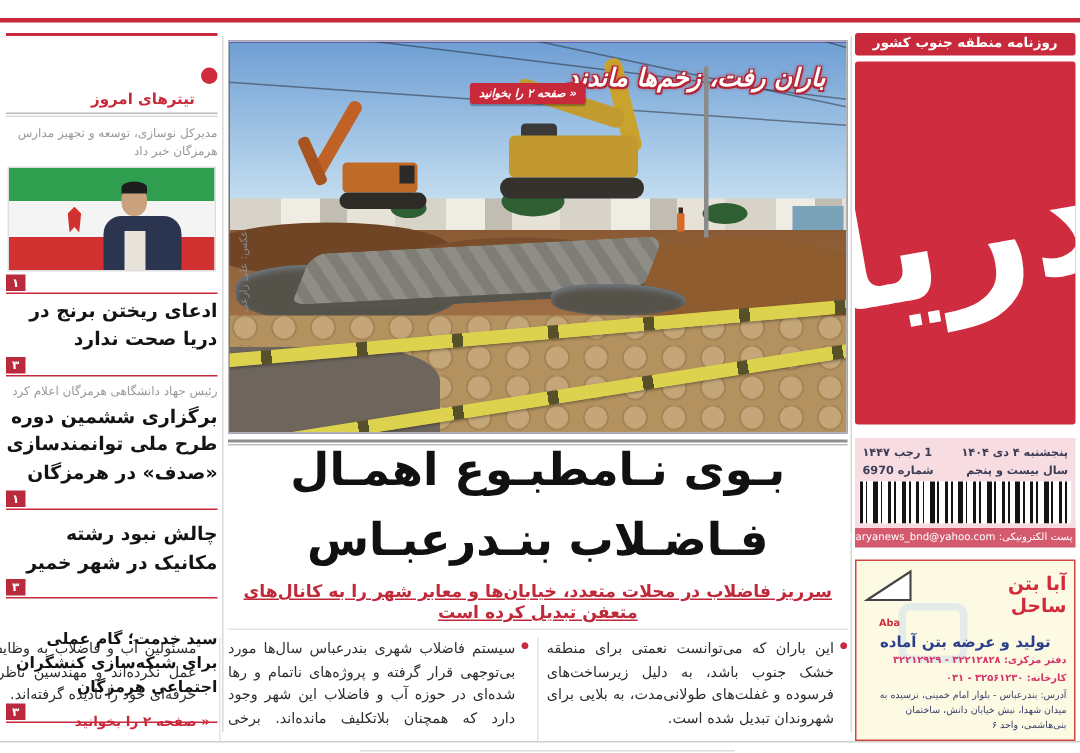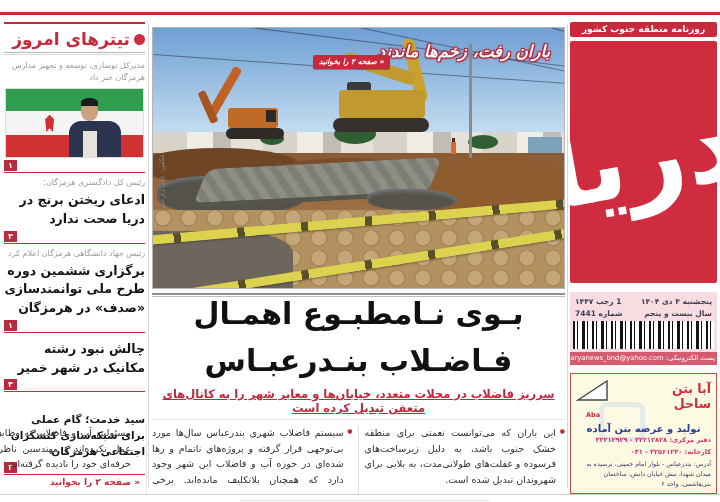--- a/index.html
+++ b/index.html
@@ -60,21 +60,21 @@
   .ad-logo-text { color:#d12b3c; font-size:6.5px; font-weight:bold; direction:ltr;text-align:right; }
   .ad-sub { position:relative; color:#2b3f8c; font-weight:bold; font-size:10px; text-align:center; margin-top:2px; }
   .ad-phone { position:relative; color:#d6356a; font-weight:bold; font-size:6.6px; margin-top:2px; line-height:1.5; }
   .ad-addr { position:relative; color:#333a66; font-size:6.3px; line-height:1.6; margin-top:1px; }
 
   
   .sidebar { position:absolute; top:22px; left:4px; width:141px; }
   .sb-rule { height:2px; background:#c8293b; margin-bottom:4px; }
   .sb-head { display:flex; align-items:center; justify-content:flex-start; gap:4px; padding:1px 0 3px; }
   .red-dot { width:11px; height:11px; border-radius:50%; background:#d02c40; flex:0 0 auto; }
-  .sb-head-label { color:#c8293b; font-size:17px; font-weight:bold; }
+  .sb-head-label { color:#c8293b; font-size:10px; font-weight:bold;margin-top:32px; }
   .dbl-line { border-top:1px solid #b9b9b9; border-bottom:1px solid #d9d9d9; height:3px; margin-bottom:5px; }
   .item { margin-bottom:2px; }
   .kicker { color:#999; font-size:8px; line-height:1.5; margin:4px 0 2px; }
   .sb-title { color:#141414; font-size:12.5px; font-weight:bold; line-height:1.5; }
   .sb-title.small { font-size:10.5px; }
   .sep { position:relative; height:13px; border-bottom:1.5px solid #c8293b; margin-top:2px; }
   .badge {
     position:absolute; left:0; bottom:1px; min-width:13px; height:11px;
     background:#b92b3c; color:#fff; font-size:8px; font-weight:bold;
     display:flex; align-items:center; justify-content:center;
@@ -194,21 +194,21 @@
     <div class="logo-box">
       <div class="logo-text">دریا</div>
     </div>
     <div class="info-box">
       <div class="info-row">
         <span>پنجشنبه ۴ دی ۱۴۰۴</span>
         <span>1 رجب ۱۴۴۷</span>
       </div>
       <div class="info-row">
         <span>سال بیست و پنجم</span>
-        <span>شماره 7441</span>
+        <span>شماره 6970</span>
       </div>
 
     </div>
     <div class="barcode"></div>
     <div class="email-strip">
       <span>پست الکترونیکی:</span>
       <bdo dir="ltr">daryanews_bnd@yahoo.com</bdo>
     </div>
     <div class="ad-box">
       <div class="ad-ghost"></div>
@@ -245,21 +245,20 @@
         <div class="man-shirt"></div>
         <div class="man-head"></div>
         <div class="man-hair"></div>
       </div>
       <div class="sep">
         <span class="badge">۱</span>
       </div>
     </div>
 
     <div class="item">
-      <div class="kicker">رئیس کل دادگستری هرمزگان:</div>
       <div class="sb-title">ادعای ریختن برنج در دریا صحت ندارد</div>
       <div class="sep">
         <span class="badge">۳</span>
       </div>
     </div>
 
     <div class="item">
       <div class="kicker">رئیس جهاد دانشگاهی هرمزگان اعلام کرد</div>
       <div class="sb-title">برگزاری ششمین دوره طرح ملی توانمندسازی «صدف» در هرمزگان</div>
       <div class="sep">

